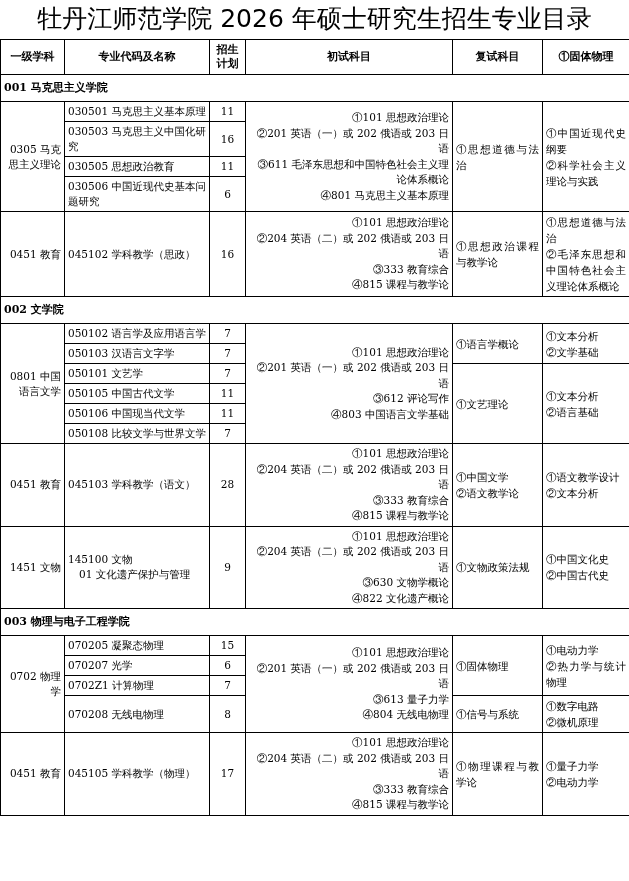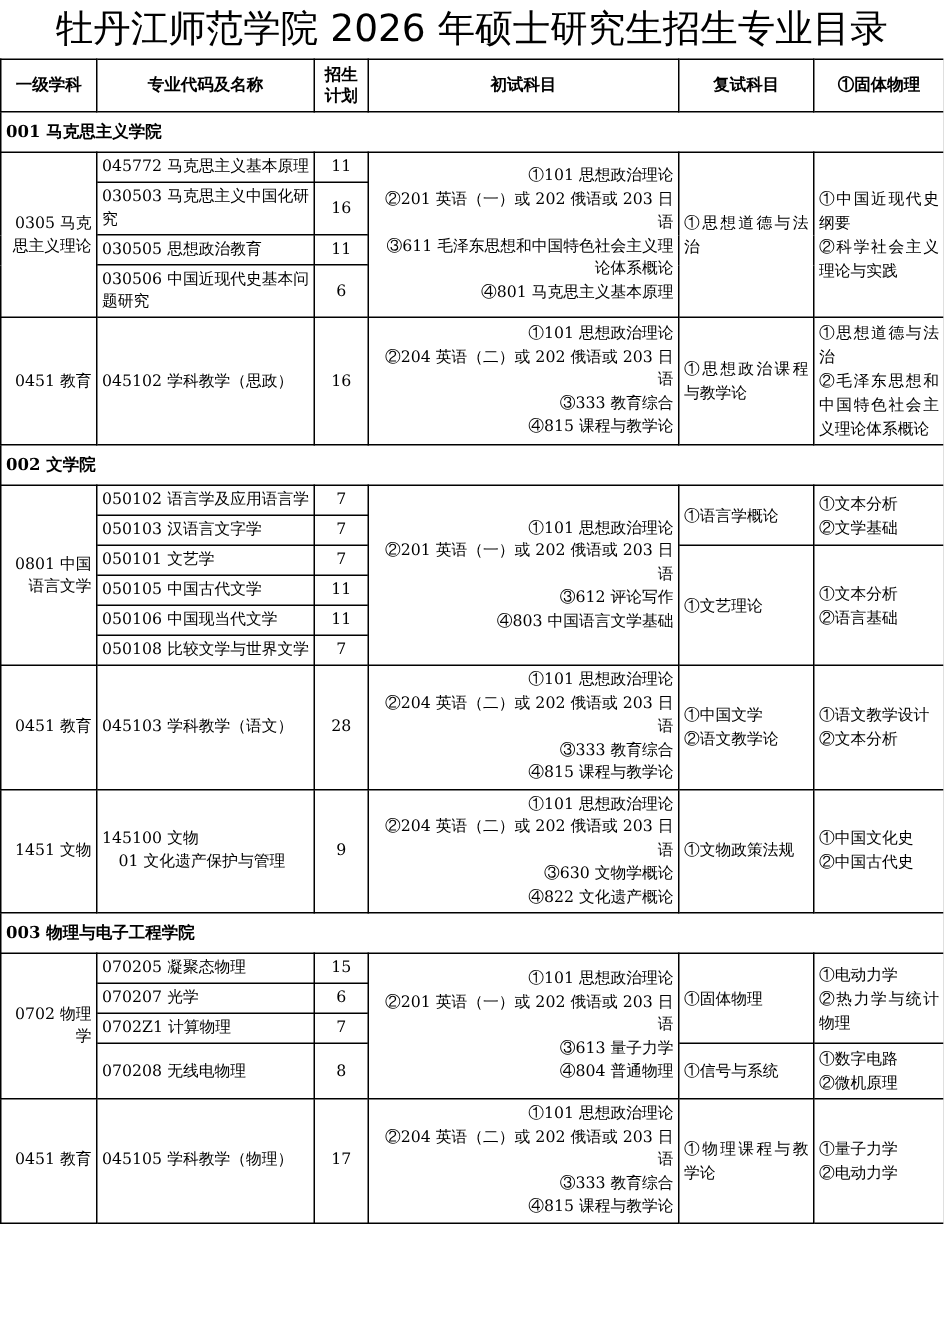--- a/index.html
+++ b/index.html
@@ -119,21 +119,21 @@
         <th>复试科目</th>
         <th>①固体物理</th>
       </tr>
     </thead>
     <tbody id="tbody">
         <tr class="college-row">
           <td colspan="6">001 马克思主义学院</td>
         </tr>
         <tr>
           <td class="c-discipline" rowspan="4">0305 马克思主义理论</td>
-          <td class="c-major">045772 马克思主义基本原理</td>
+          <td class="c-major">030501 马克思主义基本原理</td>
           <td class="c-plan">11</td>
           <td class="c-exam1" rowspan="4">
             <span class="ln">①101 思想政治理论</span>
             <span class="ln">②201 英语（一）或 202 俄语或 203 日语</span>
             <span class="ln">③611 毛泽东思想和中国特色社会主义理论体系概论</span>
             <span class="ln">④801 马克思主义基本原理</span>
           </td>
           <td class="c-exam2" rowspan="4">
             <span class="ln">①思想道德与法治</span>
           </td>
@@ -264,21 +264,21 @@
           <td colspan="6">003 物理与电子工程学院</td>
         </tr>
         <tr>
           <td class="c-discipline" rowspan="4">0702 物理学</td>
           <td class="c-major">070205 凝聚态物理</td>
           <td class="c-plan">15</td>
           <td class="c-exam1" rowspan="4">
             <span class="ln">①101 思想政治理论</span>
             <span class="ln">②201 英语（一）或 202 俄语或 203 日语</span>
             <span class="ln">③613 量子力学</span>
-            <span class="ln">④804 普通物理</span>
+            <span class="ln">④804 无线电物理</span>
           </td>
           <td class="c-exam2" rowspan="3">
             <span class="ln">①固体物理</span>
           </td>
           <td class="c-exam3" rowspan="3">
             <span class="ln">①电动力学</span>
             <span class="ln">②热力学与统计物理</span>
           </td>
         </tr>
         <tr>

